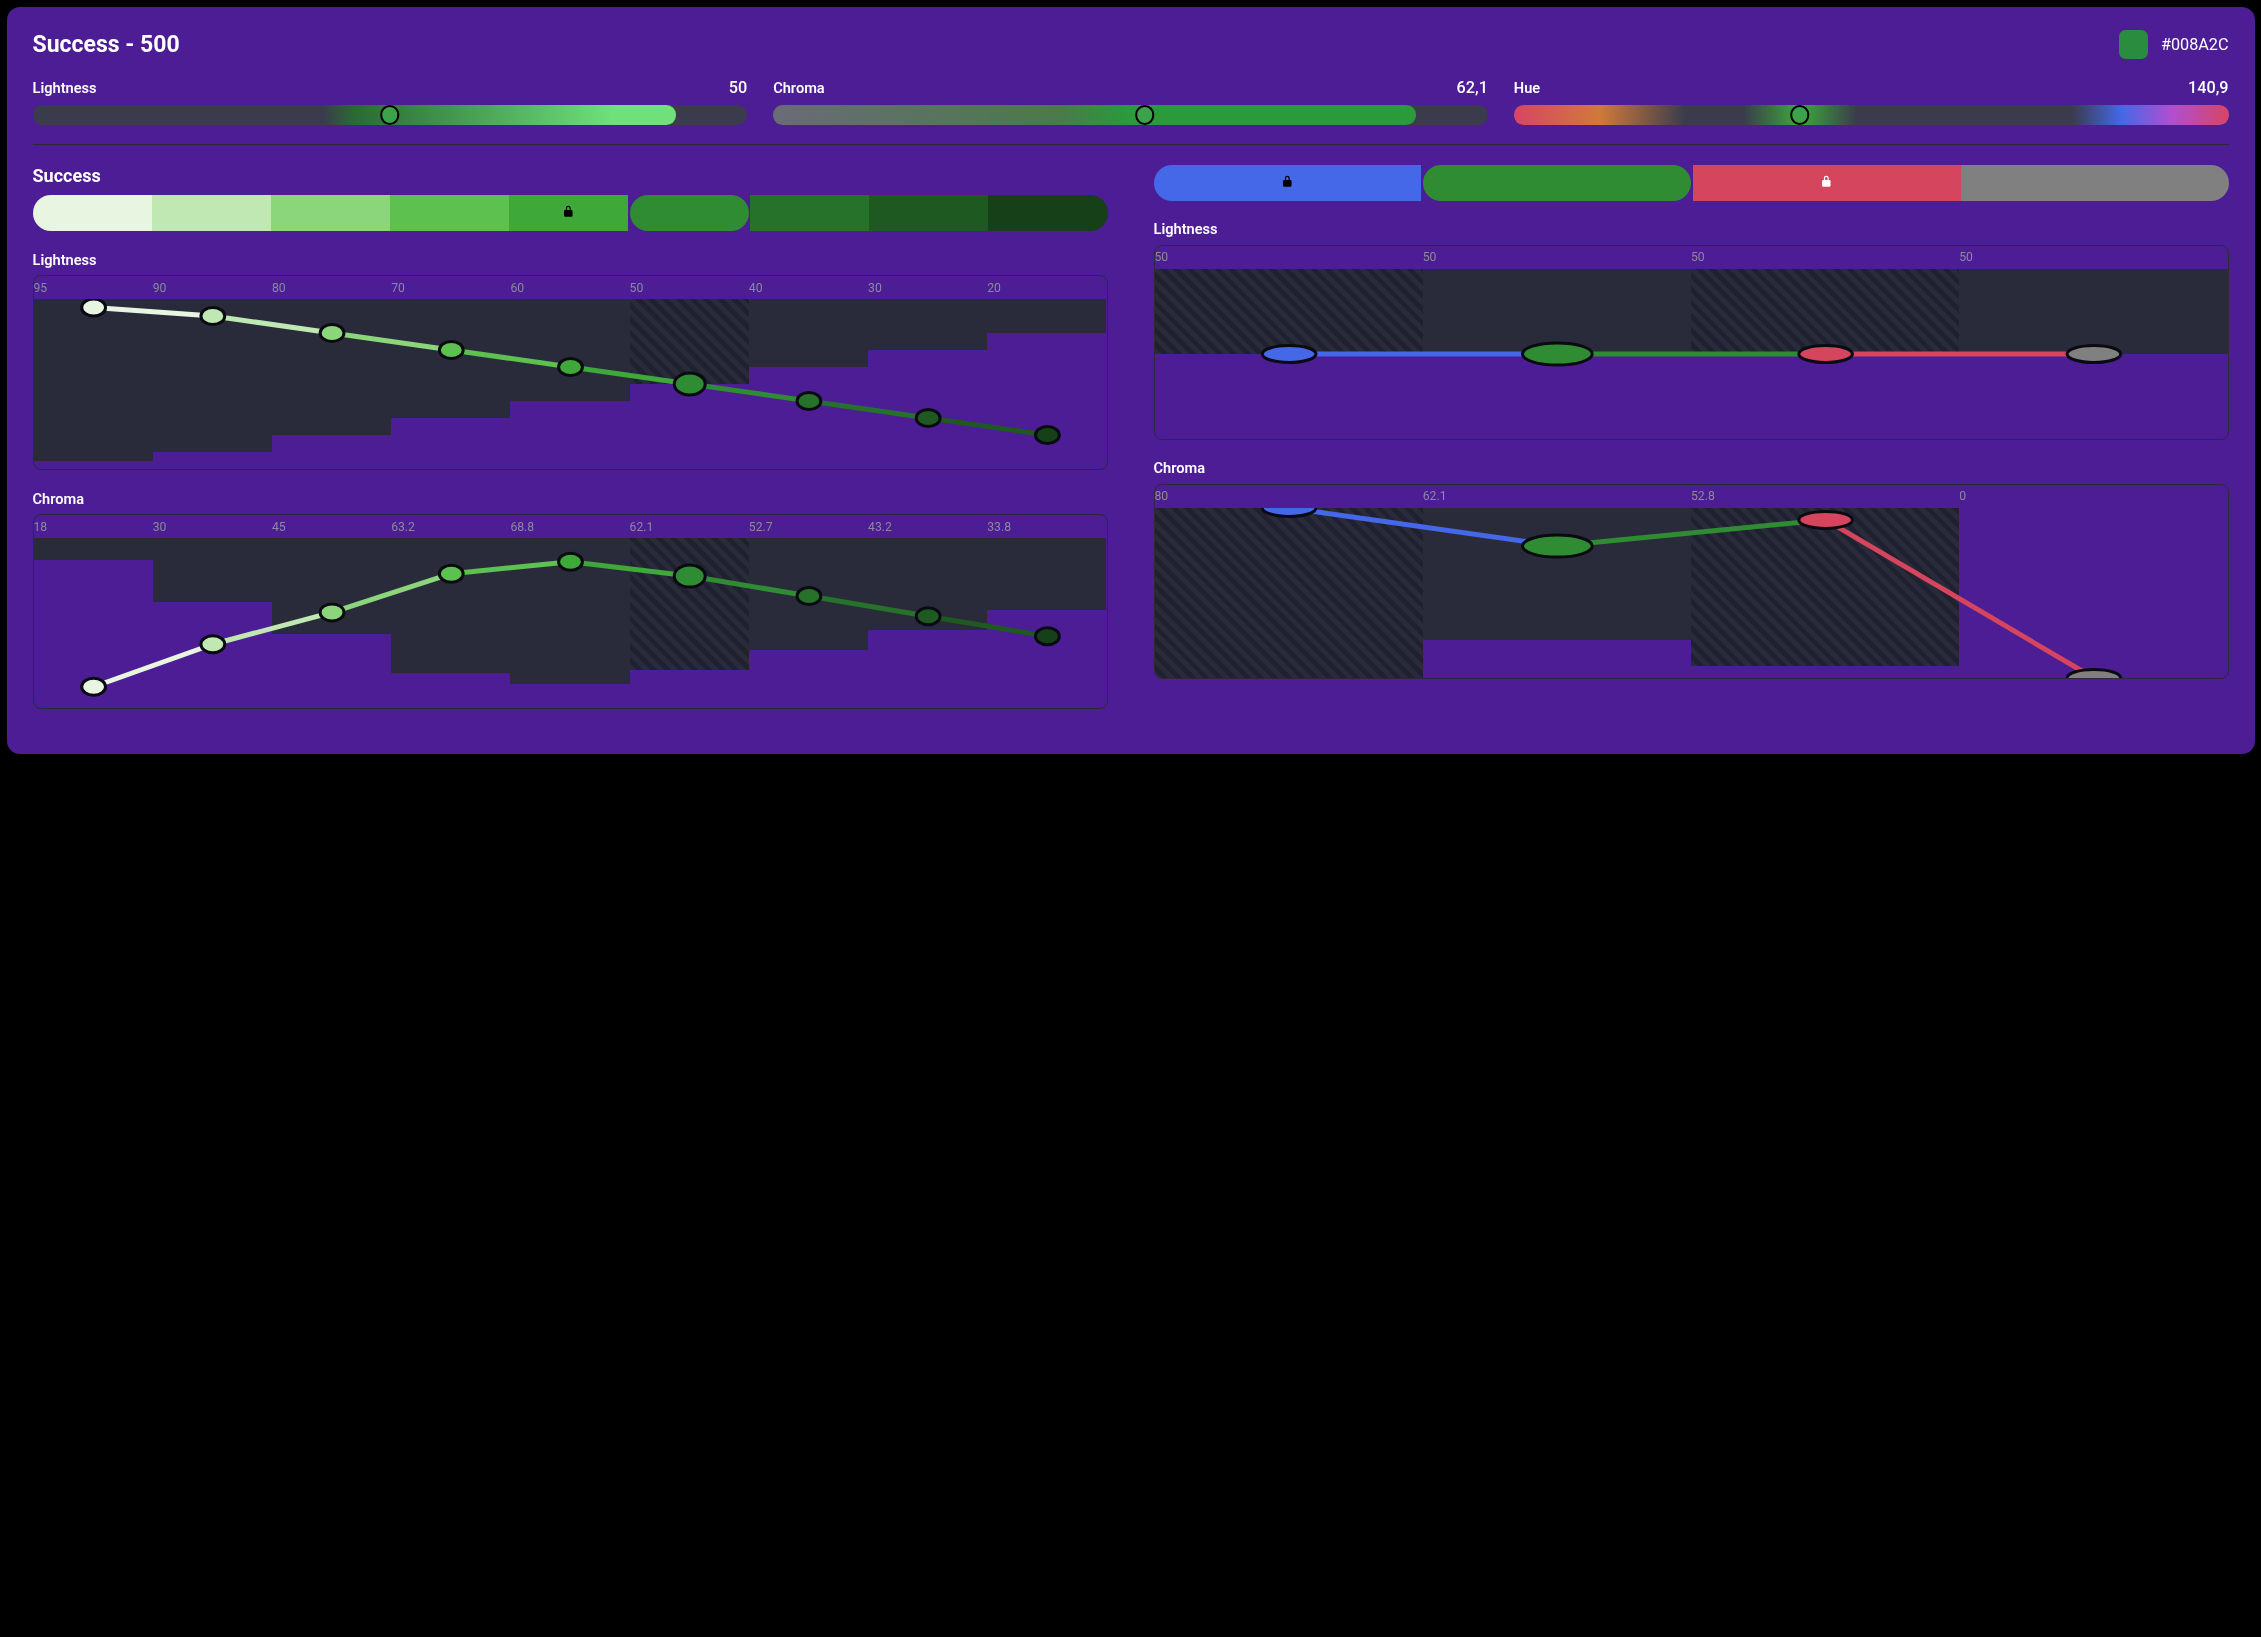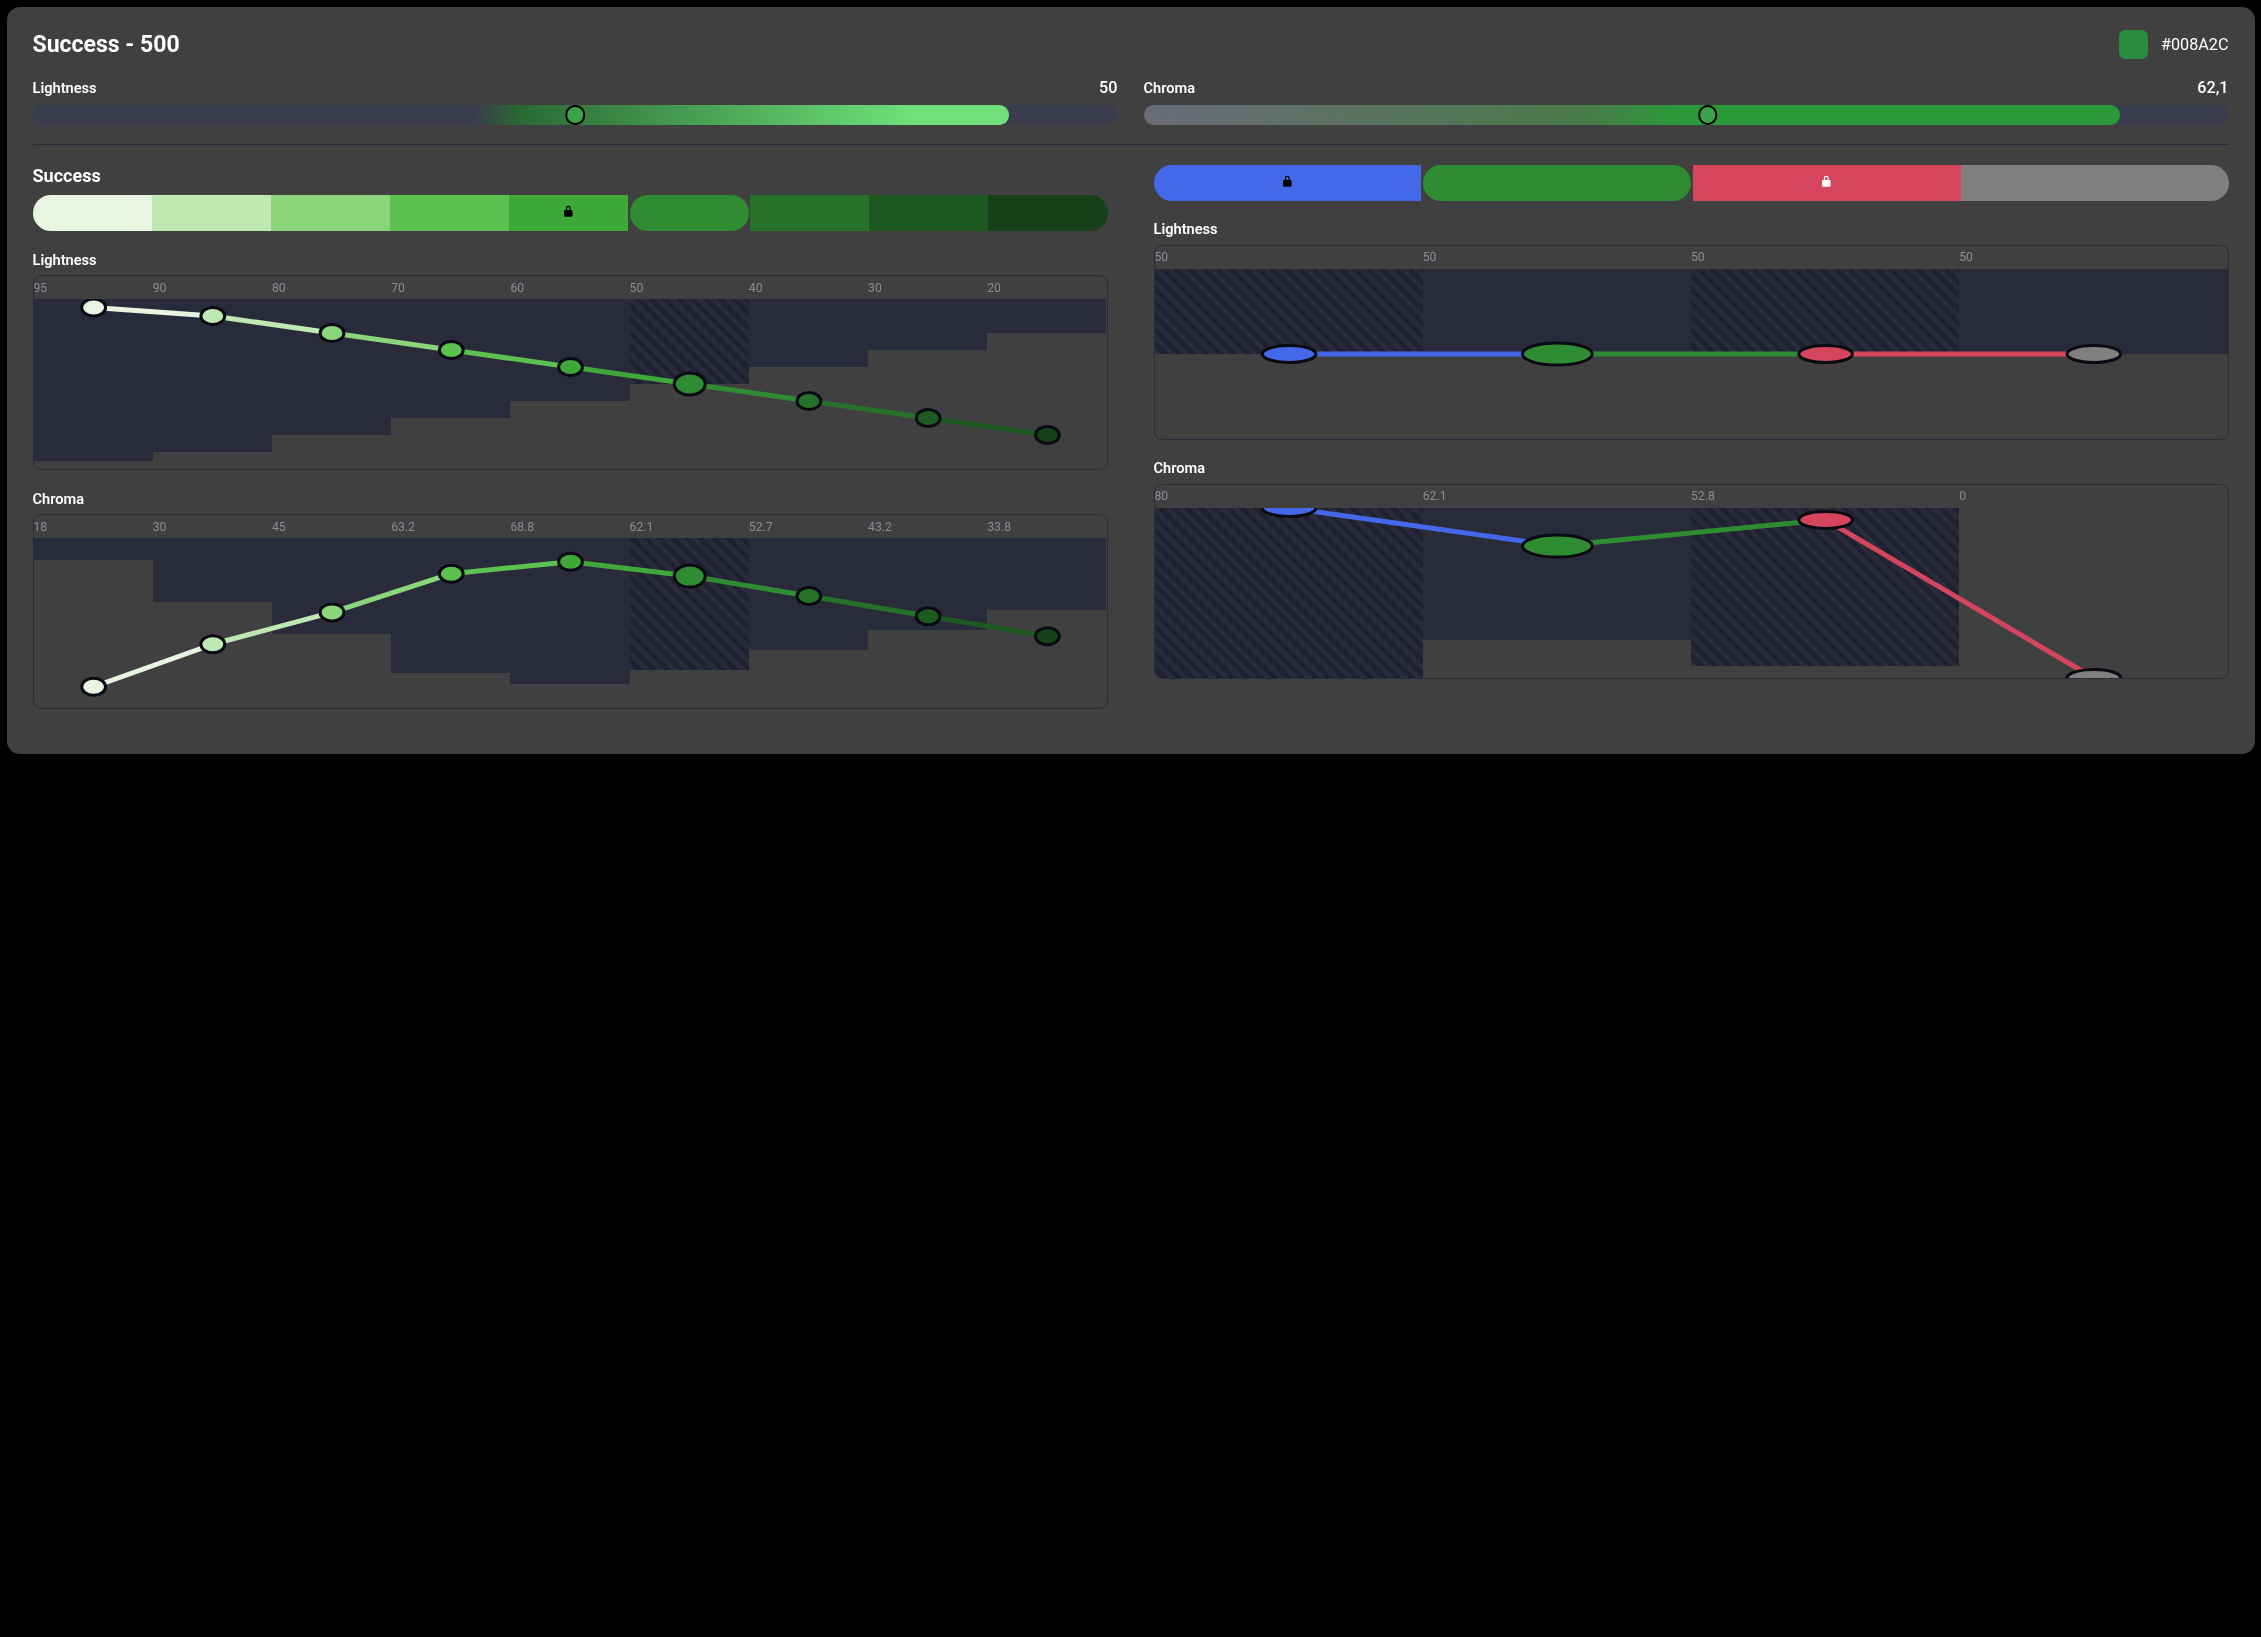--- a/index.html
+++ b/index.html
@@ -3,21 +3,21 @@
 <meta charset="utf-8">
 <style>
   * { box-sizing: border-box; margin: 0; padding: 0; }
   body {
     background: #000;
     font-family: -apple-system, BlinkMacSystemFont, "Segoe UI", Roboto, sans-serif;
     color: #fff;
     padding: 6.5px;
   }
   .panel {
-    background: #404040;
+    background: #4c1d95;
     border-radius: 13px;
     padding: 23px 26px;
     width: 100%;
     min-height: 747px;
   }
   .header {
     display: flex;
     justify-content: space-between;
     align-items: center;
     margin-bottom: 19.5px;
@@ -201,20 +201,29 @@
       <div class="slider-head">
         <span class="slider-label">Chroma</span>
         <span class="slider-value">62,1</span>
       </div>
       <div class="slider-track" id="chroma-track">
         <div class="slider-fill" id="chroma-fill" style="left: 0px; right: 10%; background: linear-gradient(to right, rgb(106, 107, 120) 0%, rgb(74, 122, 74) 45%, rgb(42, 154, 58) 55%);"></div>
         <div class="slider-thumb" id="chroma-thumb" style="left: 52%; background: rgb(61, 163, 74);"></div>
       </div>
     </div>
 
+    <div class="slider-block">
+      <div class="slider-head">
+        <span class="slider-label">Hue</span>
+        <span class="slider-value">140,9</span>
+      </div>
+      <div class="slider-track" id="hue-track" style="background: linear-gradient(to right, rgb(214, 69, 101) 0%, rgb(208, 122, 58) 12%, rgb(58, 59, 77) 24%, rgb(58, 59, 77) 32%, rgb(62, 169, 57) 40%, rgb(58, 59, 77) 48%, rgb(58, 59, 77) 78%, rgb(69, 104, 232) 85%, rgb(176, 79, 208) 92%, rgb(214, 69, 101) 100%);">
+        <div class="slider-thumb" id="hue-thumb" style="left: 40%; background: rgb(61, 163, 74);"></div>
+      </div>
+    </div>
   </div>
 
   <div class="two-col">
 
     <div class="col">
       <div class="col-title">Success</div>
       <div class="palette-bar" id="left-palette">
           <div class="palette-seg" style="background: rgb(232, 245, 225);"></div>
           <div class="palette-seg" style="background: rgb(191, 232, 179);"></div>
           <div class="palette-seg" style="background: rgb(139, 214, 122);"></div>

